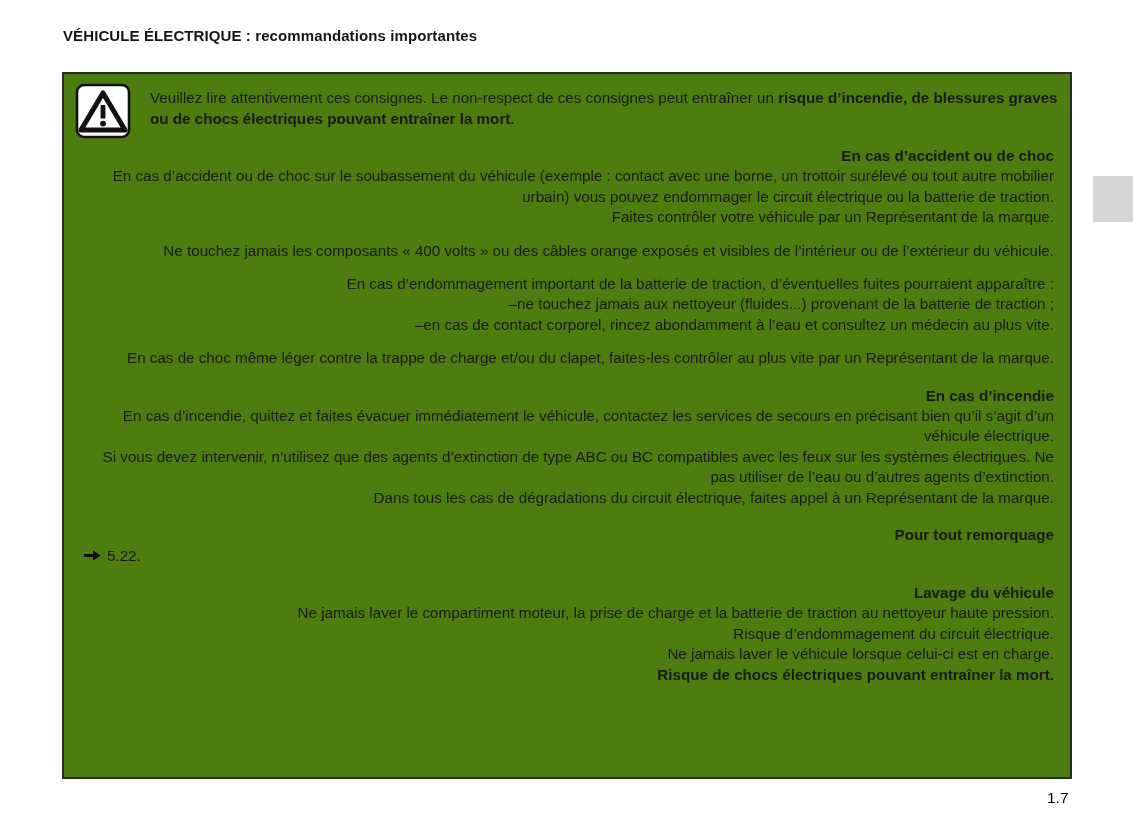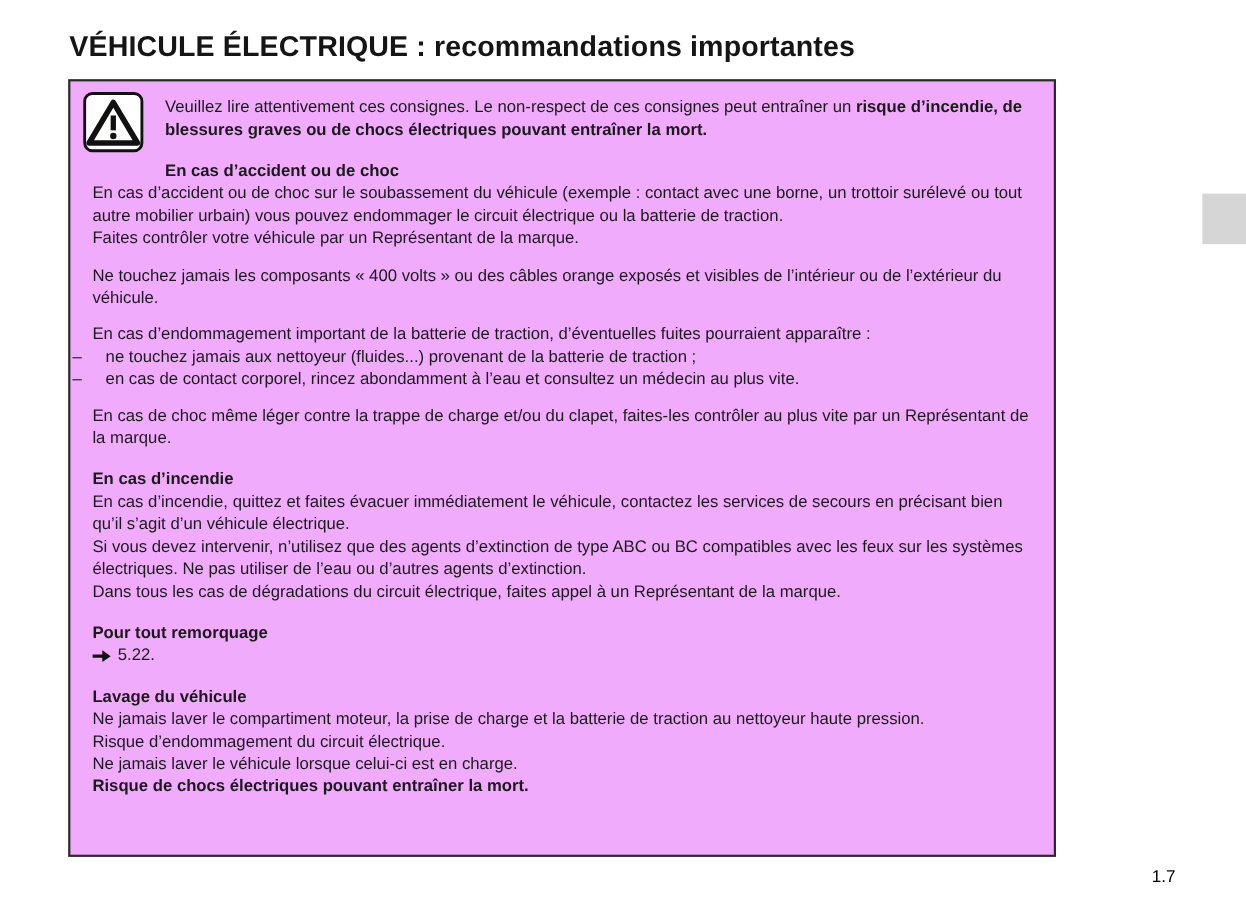--- a/index.html
+++ b/index.html
@@ -14,21 +14,21 @@
     font-family: "Liberation Sans", sans-serif;
     color: #1a1a1a;
     overflow: hidden;
   }
 
   
   .page-title {
     position: absolute;
     left: 63px;
     top: 27px;
-    font-size: 26px;
+    font-size: 15px;
     font-weight: bold;
     letter-spacing: 0.1px;
     white-space: nowrap;
     color: #151515;
   }
 
   
   .edge-tab {
     position: absolute;
     left: 1093px;
@@ -36,24 +36,24 @@
     width: 40px;
     height: 46px;
     background: #d6d6d6;
   }
 
   
   .warning-box {
     position: absolute;
     left: 62px;
     top: 72px;
-    width: 898px;
+    width: 1010px;
     height: 707px;
     border: 2px solid #2b2b2b;
-    background: #f0abfc;
+    background: #4d7c0f;
     box-sizing: border-box;
   }
   .box-inner {
     position: relative;
     padding: 10px 12px 0 10px;
     height: 100%;
     box-sizing: border-box;
   }
 
   
@@ -112,20 +112,21 @@
     display: inline-block;
     width: 17px;
     height: 13px;
   }
   .ref-arrow svg { display: block; }
 
   
   .content-col {
     margin: 0;
     padding: 0 4px 0 10px;
+    text-align: right;
   }
 
   
   .page-number {
     position: absolute;
     left: 1047px;
     top: 789px;
     font-size: 15.5px;
     color: #000000;
   }

